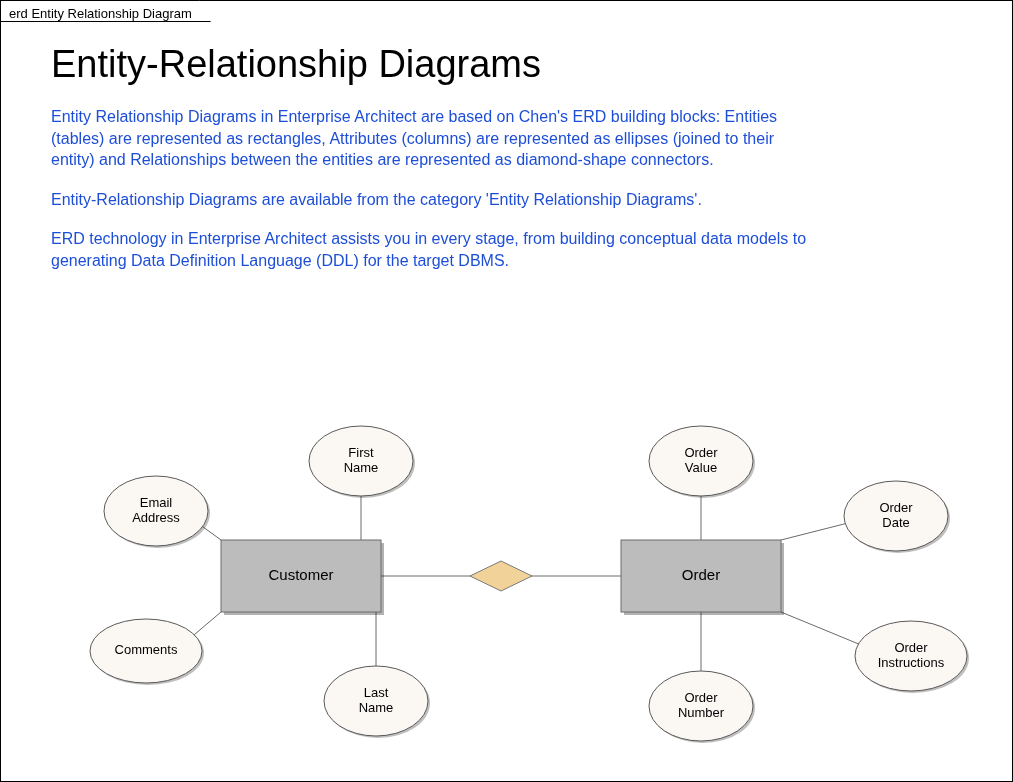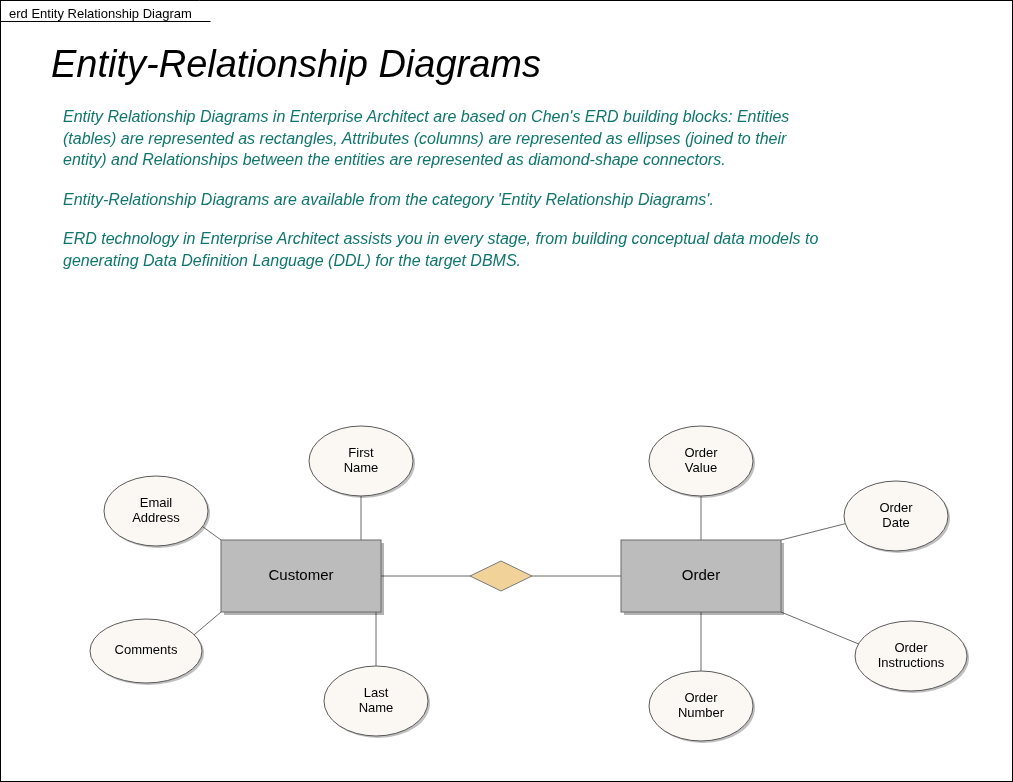--- a/index.html
+++ b/index.html
@@ -24,34 +24,33 @@
     border: 1px solid #000;
     font-size: 13px;
     line-height: 18px;
     clip-path: polygon(0 0, calc(100% - 12px) 0, 100% 100%, 0 100%);
   }
   .content {
     position: absolute;
     top: 42px;
     left: 50px;
     right: 50px;
-    font-style: italic;
   }
   h1 {
     font-size: 38px;
     font-weight: 400;
     margin: 0 0 20px 0;
     letter-spacing: 0px;
   }
   p {
     font-size: 16px;
     line-height: 1.35;
-    margin: 0 0 18px 12px;
+    margin: 0 0 18px 0;
     max-width: 770px;
-    color: #0f766e;
+    color: #1d4ed8;
   }
   svg.diagram {
     position: absolute;
     top: 390px;
     left: 0;
     width: 1013px;
     height: 392px;
     overflow: visible;
   }
   .attr-ellipse {

